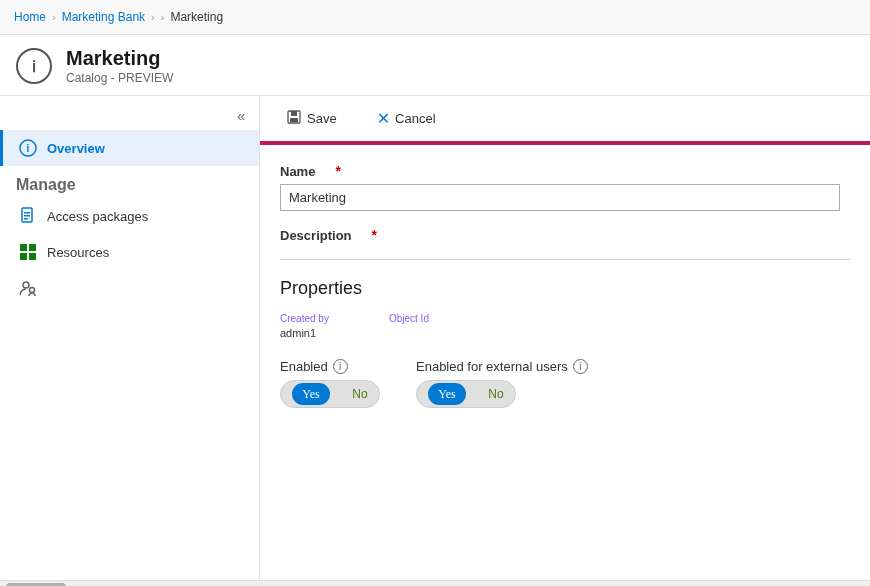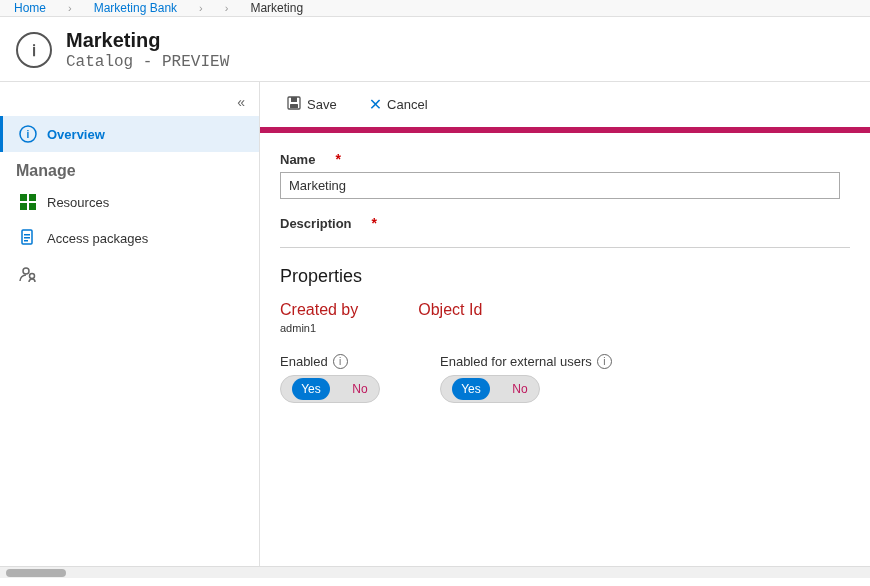--- a/index.html
+++ b/index.html
@@ -2,24 +2,24 @@
 <html><head>
   <meta charset="utf-8">
   <style>
     * { box-sizing: border-box; margin: 0; padding: 0; }
     body { font-family: 'Segoe UI', Arial, sans-serif; font-size: 13px; color: #333; background: #fff; width: 870px; height: 586px; overflow: hidden; }
 
     
     .breadcrumb {
       background: #f8f8f8;
       border-bottom: 1px solid #e0e0e0;
-      padding: 1px 14px;
-      display: flex;
-      align-items: center;
-      gap: 22px;
+      padding: 10px 14px;
+      display: flex;
+      align-items: center;
+      gap: 6px;
       font-size: 12px;
       color: #333;
     }
     .breadcrumb a { color: #0078d4; text-decoration: none; cursor: pointer; }
     .breadcrumb-sep { color: #999; font-size: 11px; }
 
     
     .page-header {
       padding: 12px 16px 10px 16px;
       border-bottom: 1px solid #e0e0e0;
@@ -29,21 +29,21 @@
     }
     .page-header-icon {
       width: 36px; height: 36px;
       border: 2px solid #555;
       border-radius: 50%;
       display: flex; align-items: center; justify-content: center;
       font-size: 16px; color: #555; font-weight: bold;
       flex-shrink: 0;
     }
     .page-header-text .title { font-size: 20px; font-weight: 600; color: #1a1a1a; }
-    .page-header-text .subtitle { font-size: 16px; color: #666; margin-top: 1px; font-family: Liberation Mono, monospace; }
+    .page-header-text .subtitle { font-size: 12px; color: #666; margin-top: 1px; }
 
     
     .main-layout {
       display: flex;
       height: calc(586px - 70px - 32px);
     }
 
     
     .sidebar {
       width: 260px;
@@ -89,23 +89,23 @@
     .content-area {
       flex: 1;
       overflow-y: auto;
       padding: 0;
     }
 
     
     .toolbar {
       display: flex;
       align-items: center;
-      gap: 12px;
+      gap: 20px;
       padding: 8px 16px;
-      border-bottom: 6px solid #be185d;
+      border-bottom: 4px solid #be185d;
     }
     .toolbar-btn {
       display: flex; align-items: center; gap: 5px;
       padding: 5px 10px;
       border: none; background: none;
       cursor: pointer;
       font-size: 13px;
       color: #333;
     }
     .toolbar-btn .btn-icon { font-size: 14px; color: #555; }
@@ -161,33 +161,33 @@
       font-weight: 400;
       margin-bottom: 14px;
       color: #1a1a1a;
     }
     .props-grid {
       display: flex;
       gap: 60px;
       margin-bottom: 20px;
     }
     .prop-item .prop-label {
-      font-size: 16px;
-      color: #b91c1c;
+      font-size: 10px;
+      color: #8b5cf6;
       margin-bottom: 3px;
     }
     .prop-item .prop-value {
       font-size: 11px;
       color: #333;
     }
 
     
     .toggle-row {
       display: flex;
-      gap: 60px;
+      gap: 36px;
       align-items: flex-start;
     }
     .toggle-group { display: flex; flex-direction: column; gap: 6px; }
     .toggle-label {
       font-size: 13px;
       color: #333;
       display: flex;
       align-items: center;
       gap: 5px;
     }
@@ -222,22 +222,23 @@
       font-size: 12px;
       font-weight: 500;
       cursor: pointer;
     }
     .toggle-option.active {
       background: #0078d4;
       color: #fff;
       border-radius: 18px;
       margin: 11px;
       height: calc(100% - 4px);
-    }
-    .toggle-option.inactive { color: #be185d; }
+      font-family: Liberation Serif, serif;
+    }
+    .toggle-option.inactive { color: #4d7c0f; }
 
     
     .bottom-scrollbar {
       height: 12px;
       background: #f0f0f0;
       border-top: 1px solid #ddd;
       display: flex;
       align-items: center;
       padding: 0 2px;
     }
@@ -287,43 +288,43 @@
       <span class="sidebar-icon">
         <svg width="18" height="18" viewBox="0 0 18 18" fill="none">
           <circle cx="9" cy="9" r="8" stroke="#0078d4" stroke-width="1.5" fill="none"></circle>
           <text x="9" y="13" text-anchor="middle" font-size="10" fill="#0078d4" font-family="Arial">i</text>
         </svg>
       </span>
       <span>Overview</span>
     </div>
 
     <div class="sidebar-section-label">Manage</div>
+
+    <div class="sidebar-item">
+      <span class="sidebar-icon icon-access">
+        <svg width="18" height="18" viewBox="0 0 18 18">
+          <rect x="3" y="1" width="10" height="14" rx="1" fill="none" stroke="#0078d4" stroke-width="1.5"></rect>
+          <rect x="5" y="5" width="6" height="1.5" fill="#0078d4"></rect>
+          <rect x="5" y="8" width="6" height="1.5" fill="#0078d4"></rect>
+          <rect x="5" y="11" width="4" height="1.5" fill="#0078d4"></rect>
+        </svg>
+      </span>
+      <span>Access packages</span>
+    </div>
 
     <div class="sidebar-item">
       <span class="sidebar-icon icon-resources">
         <svg width="18" height="18" viewBox="0 0 18 18">
           <rect x="1" y="1" width="7" height="7" fill="#107c10"></rect>
           <rect x="10" y="1" width="7" height="7" fill="#107c10"></rect>
           <rect x="1" y="10" width="7" height="7" fill="#107c10"></rect>
           <rect x="10" y="10" width="7" height="7" fill="#107c10"></rect>
         </svg>
       </span>
       <span>Resources</span>
-    </div>
-
-    <div class="sidebar-item">
-      <span class="sidebar-icon icon-access">
-        <svg width="18" height="18" viewBox="0 0 18 18">
-          <rect x="3" y="1" width="10" height="14" rx="1" fill="none" stroke="#0078d4" stroke-width="1.5"></rect>
-          <rect x="5" y="5" width="6" height="1.5" fill="#0078d4"></rect>
-          <rect x="5" y="8" width="6" height="1.5" fill="#0078d4"></rect>
-          <rect x="5" y="11" width="4" height="1.5" fill="#0078d4"></rect>
-        </svg>
-      </span>
-      <span>Access packages</span>
     </div>
 
     <div class="sidebar-item">
       <span class="sidebar-icon icon-roles">
         <svg width="18" height="18" viewBox="0 0 18 18">
           <circle cx="7" cy="6" r="3" fill="none" stroke="#666" stroke-width="1.5"></circle>
           <path d="M1 16c0-3.3 2.7-6 6-6" stroke="#666" stroke-width="1.5" fill="none"></path>
           <circle cx="13" cy="11" r="2.5" fill="none" stroke="#666" stroke-width="1.5"></circle>
           <path d="M10 17c0-1.7 1.3-3 3-3s3 1.3 3 3" stroke="#666" stroke-width="1.5" fill="none"></path>
         </svg>

